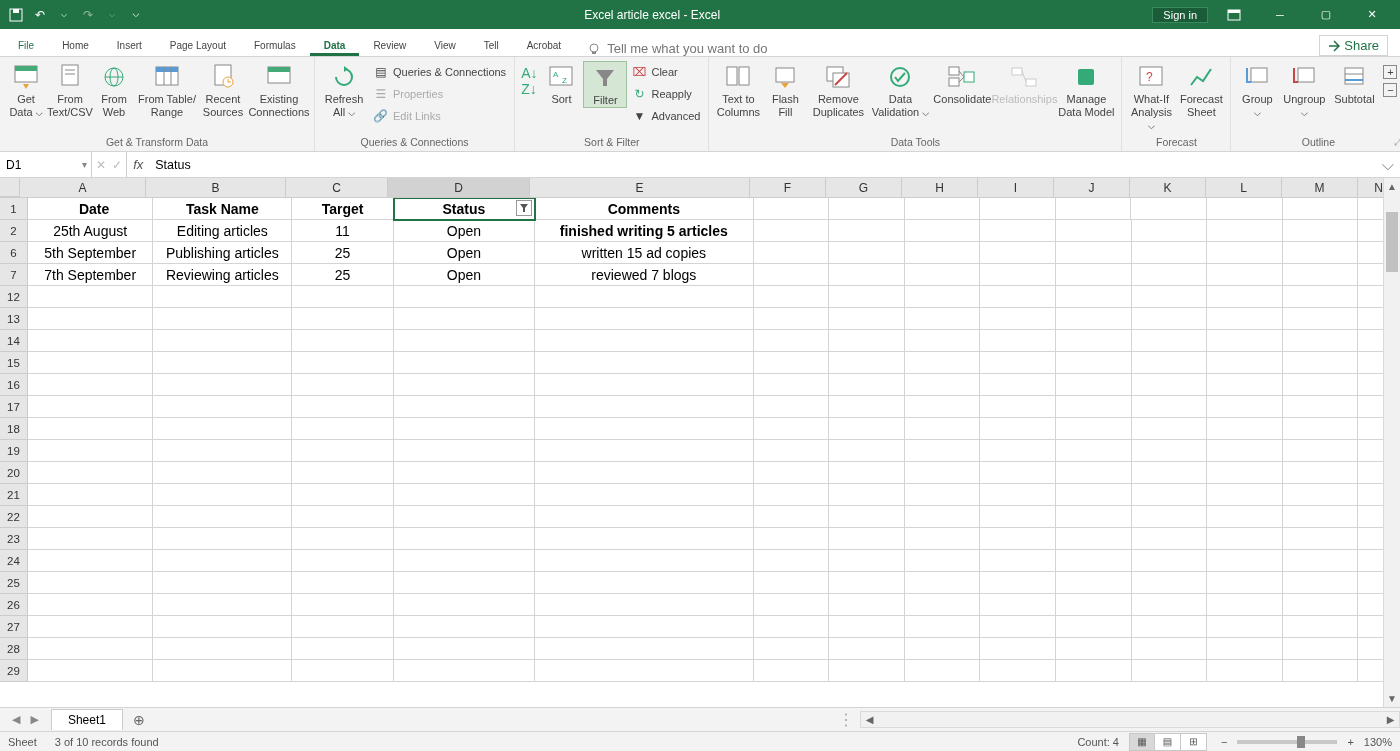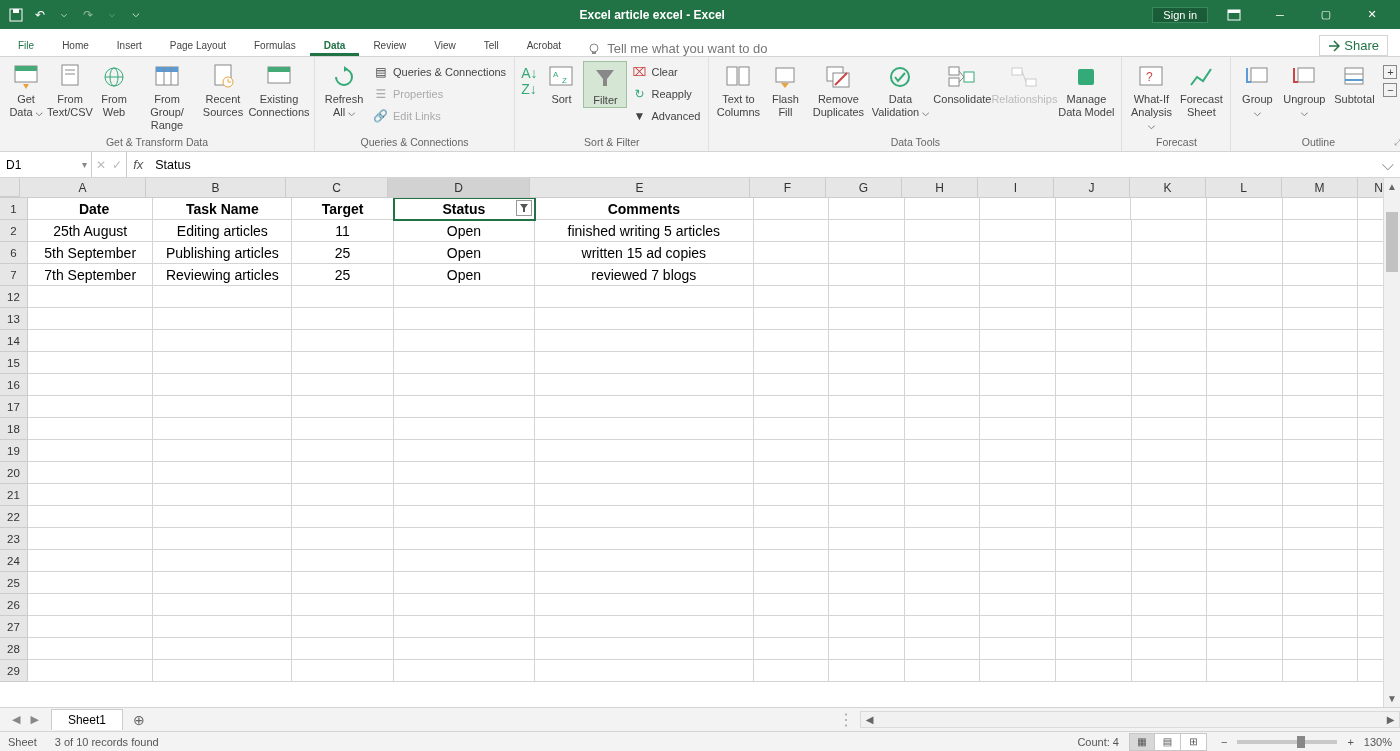--- a/index.html
+++ b/index.html
@@ -2,21 +2,21 @@
 <html><head>
 <meta charset="utf-8">
 <style>
 * { margin: 0; padding: 0; box-sizing: border-box; font-family: "Segoe UI", Arial, sans-serif; }
 body { background: #fff; overflow: hidden; width: 1400px; height: 751px; position: relative; }
 
 
 .title-bar { height: 29px; background: #217346; display: flex; align-items: center; color: #fff; font-size: 12px; }
 .qat { display: flex; align-items: center; gap: 8px; padding: 0 8px; }
 .qat .ico { width: 16px; height: 16px; display: flex; align-items: center; justify-content: center; font-size: 12px; cursor: pointer; }
-.title-center { flex: 1; text-align: center; font-weight: bold; }
+.title-center { flex: 1; text-align: center; }
 .title-right { display: flex; align-items: center; gap: 6px; padding-right: 8px; }
 .sign-in { background: #1a5c38; border: 1px solid #388a5c; padding: 1px 10px; font-size: 11px; cursor: pointer; }
 .win-btn { width: 40px; height: 29px; display: flex; align-items: center; justify-content: center; cursor: pointer; font-size: 11px; }
 
 
 .tabs { height: 28px; background: #fff; border-bottom: 1px solid #d4d4d4; display: flex; align-items: flex-end; padding: 0 4px; }
 .tab { padding: 6px 14px 5px; font-size: 10px; color: #444; cursor: pointer; }
 .tab.file { color: #217346; font-weight: normal; }
 .tab.active { color: #217346; border-bottom: 3px solid #217346; padding-bottom: 2px; font-weight: 600; }
 .tell-me { display: flex; align-items: center; gap: 6px; padding: 0 12px; color: #767676; font-size: 13px; }
@@ -183,21 +183,21 @@
       </div>
       <div class="big-btn wide">
         <span class="ico">
             <svg width="26" height="24">
               <rect x="2" y="2" width="22" height="18" fill="#fff" stroke="#888"></rect>
               <rect x="2" y="2" width="22" height="5" fill="#5b9bd5"></rect>
               <line x1="10" y1="2" x2="10" y2="20" stroke="#888"></line>
               <line x1="17" y1="2" x2="17" y2="20" stroke="#888"></line>
             </svg>
           </span>
-        <span>From Group/ Range</span>
+        <span>From Table/ Range</span>
       </div>
       <div class="big-btn">
         <span class="ico">
             <svg width="22" height="26">
               <rect x="3" y="1" width="16" height="20" fill="#fff" stroke="#888"></rect>
               <circle cx="16" cy="18" r="5" fill="#fff" stroke="#e8a33d"></circle>
               <path d="M16 15 V18 H19" stroke="#e8a33d" fill="none"></path>
             </svg>
           </span>
         <span>Recent Sources</span>
@@ -476,21 +476,21 @@
         <div class="cell" style="width: 76px;"></div>
         <div class="cell" style="width: 76px;"></div>
         <div class="cell" style="width: 42px;"></div>
       </div>
       <div class="row">
         <div class="rh">2</div>
         <div class="cell center" style="width: 126px;">25th August</div>
         <div class="cell center" style="width: 140px;">Editing articles</div>
         <div class="cell center" style="width: 102px;">11</div>
         <div class="cell center" style="width: 142px;">Open</div>
-        <div class="cell center" style="width: 220px;">finished writing 5 articles</div>
+        <div class="cell center" style="width: 220px; font-weight: bold;">finished writing 5 articles</div>
         <div class="cell" style="width: 76px;"></div>
         <div class="cell" style="width: 76px;"></div>
         <div class="cell" style="width: 76px;"></div>
         <div class="cell" style="width: 76px;"></div>
         <div class="cell" style="width: 76px;"></div>
         <div class="cell" style="width: 76px;"></div>
         <div class="cell" style="width: 76px;"></div>
         <div class="cell" style="width: 76px;"></div>
         <div class="cell" style="width: 42px;"></div>
       </div>

